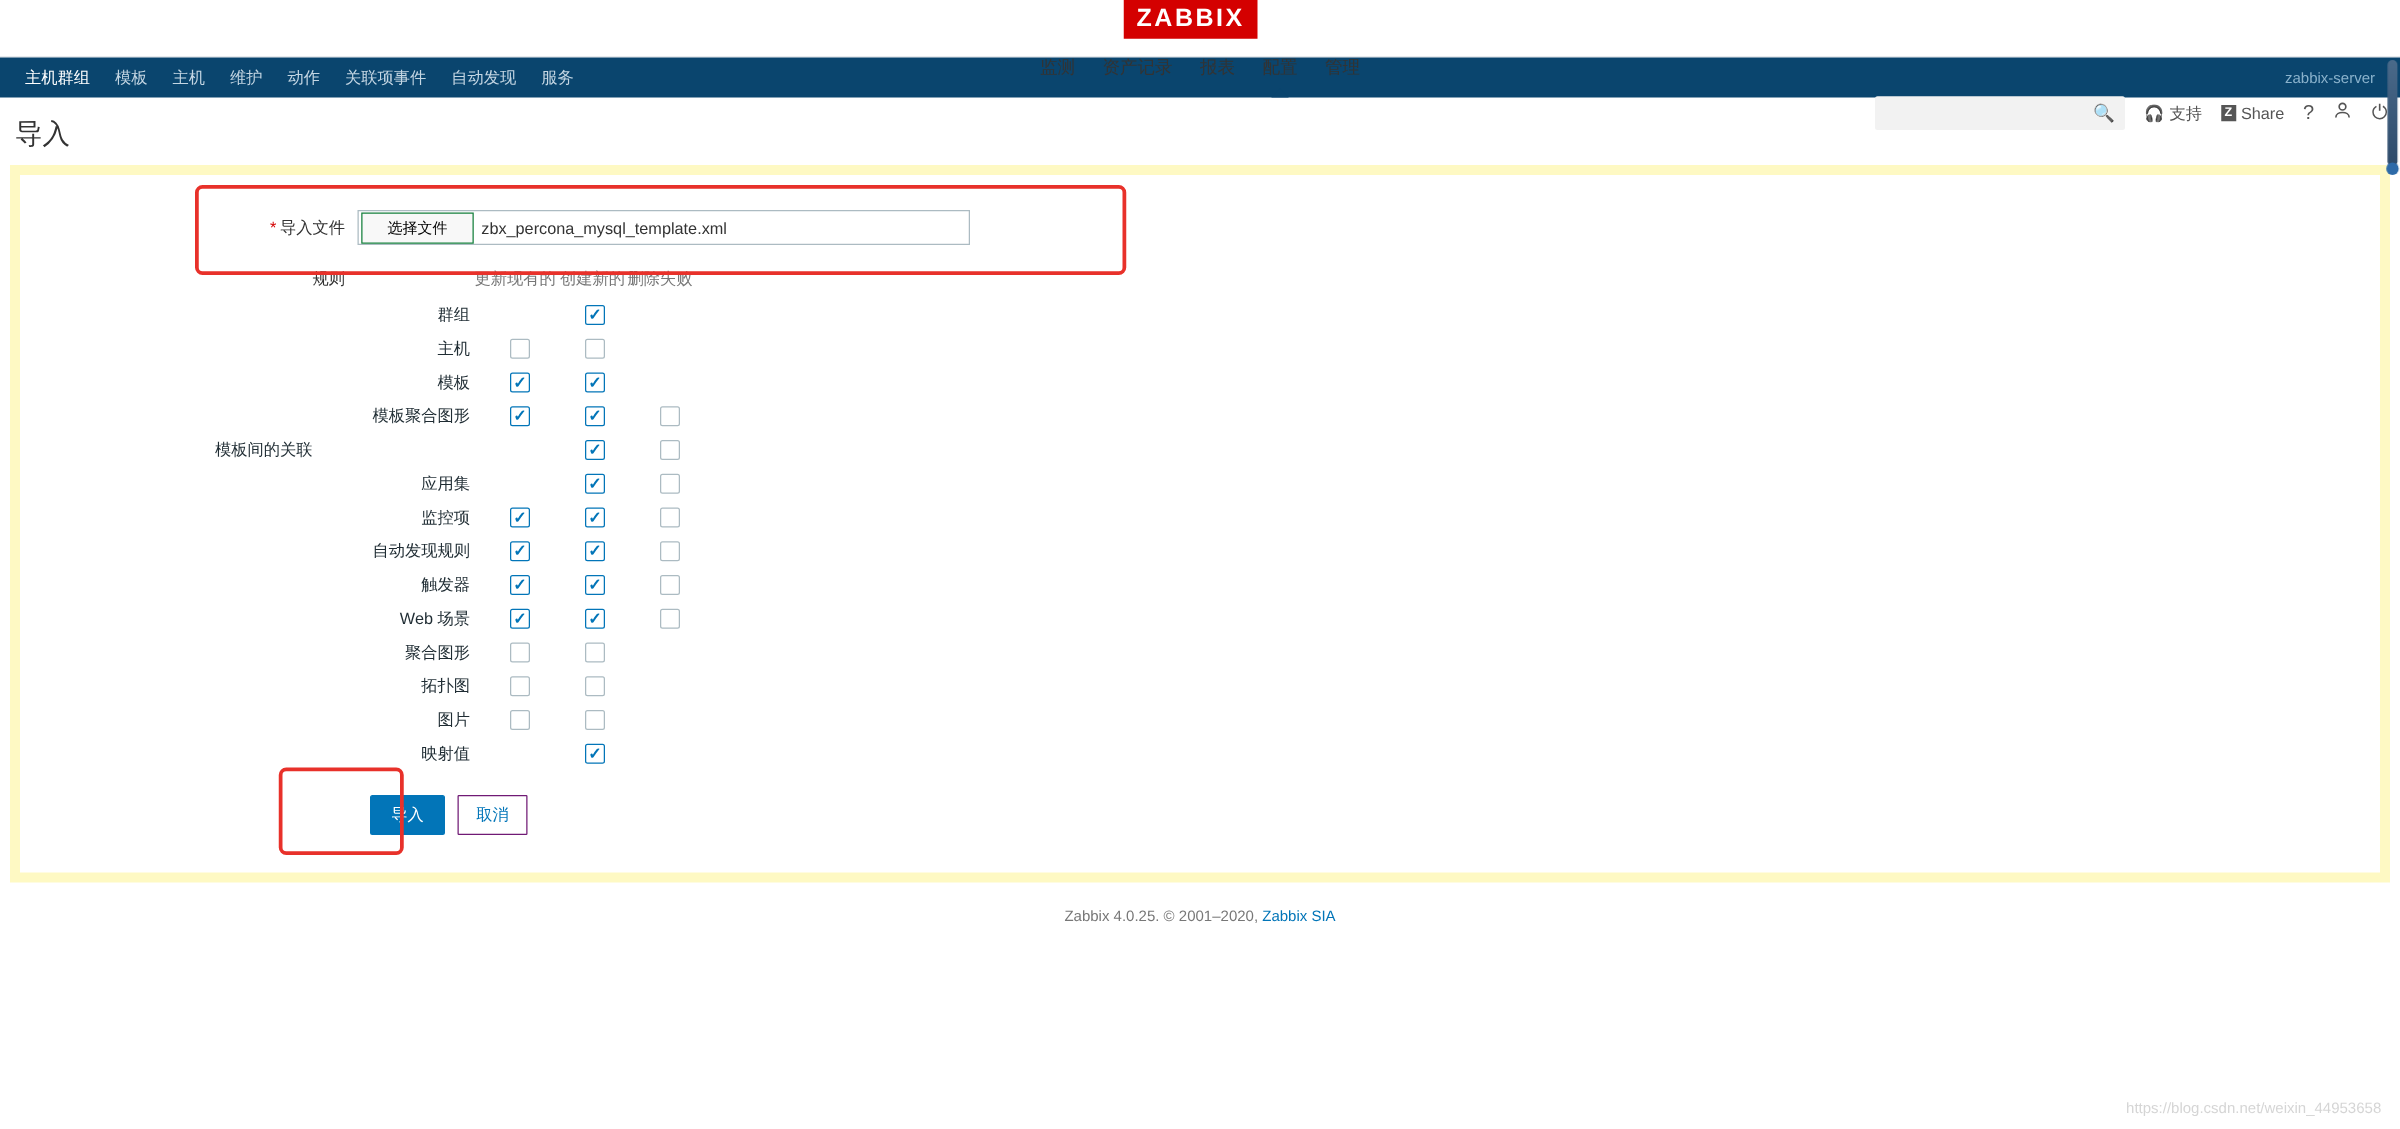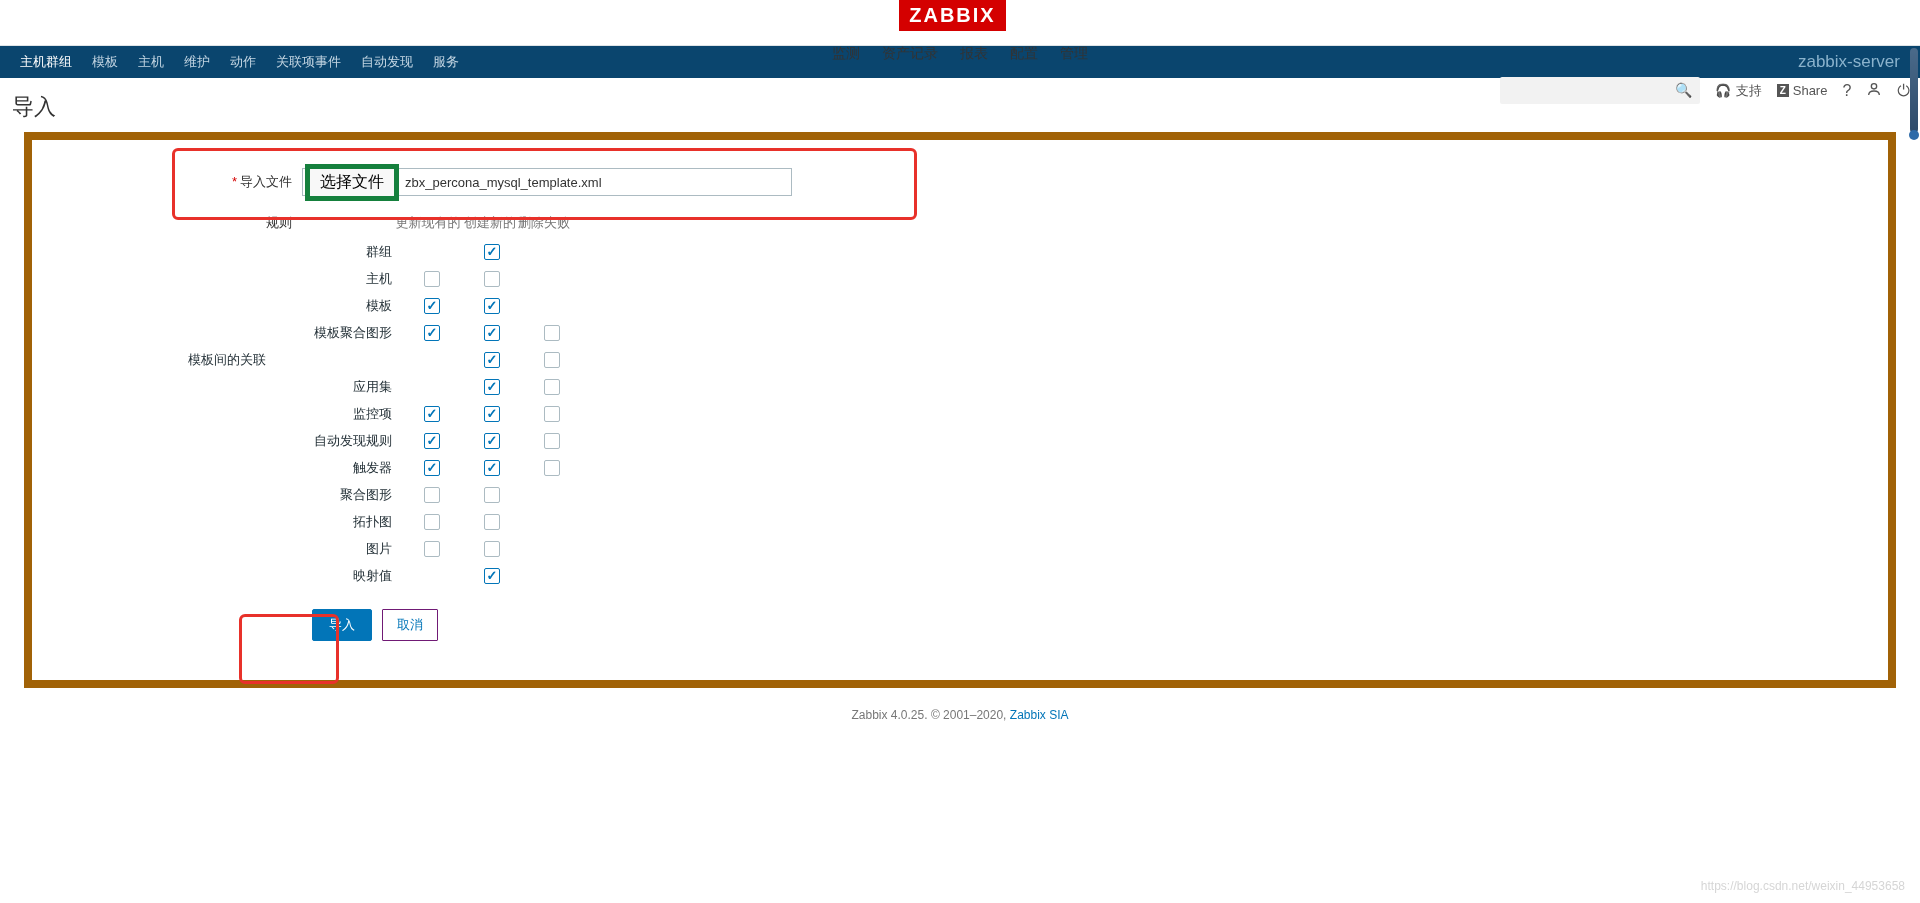--- a/index.html
+++ b/index.html
@@ -13,29 +13,29 @@
 .top-right { margin-left: auto; display: flex; align-items: center; gap: 15px; }
 .search-box { background: #f2f2f2; border: none; padding: 6px 28px 6px 10px; width: 200px; border-radius: 2px; }
 .search-wrap { position: relative; }
 .search-icon { position: absolute; right: 8px; top: 5px; color: #888; font-size: 14px; }
 .top-link { color: #555; text-decoration: none; font-size: 13px; display: flex; align-items: center; gap: 4px; }
 .icon-btn { color: #555; cursor: pointer; font-size: 16px; }
 .subnav { background: #0a456e; color: #fff; display: flex; align-items: center; height: 32px; padding: 0 10px; }
 .subnav a { color: #c4d6e3; text-decoration: none; padding: 8px 10px; font-size: 13px; }
 .subnav a.active { color: #fff; }
 .subnav a:first-child { color: #fff; }
-.server-name { margin-left: auto; color: #8ab2cc; font-size: 17px; padding-right: 10px; }
+.server-name { margin-left: auto; color: #8ab2cc; font-size: 12px; padding-right: 10px; }
 .page-title { font-size: 22px; padding: 14px 12px 10px 12px; font-weight: normal; color: #333; }
-.content-wrap { background: #a16207; padding: 8px; margin: 0 24px; }
+.content-wrap { background: #fef9c3; padding: 8px; margin: 0 8px; }
 .form-card { background: #fff; padding: 20px 30px 30px 30px; min-height: 540px; position: relative; }
 .form-row { display: flex; align-items: center; margin-bottom: 8px; }
 .label-col { width: 240px; text-align: right; padding-right: 10px; color: #333; font-size: 13px; }
 .label-col .req { color: #d40000; margin-right: 3px; }
 .file-input-wrap { display: flex; align-items: center; border: 1px solid #acbbc2; padding: 2px; width: 490px; height: 28px; }
-.file-btn { background: #f8f8f8; border: 5px solid #15803d; padding: 3px 10px; font-size: 16px; cursor: pointer; }
+.file-btn { background: #f8f8f8; border: 1px solid #15803d; padding: 3px 20px; font-size: 12px; cursor: pointer; }
 .file-name { margin-left: 6px; font-size: 13px; color: #333; }
 .rules-header { display: flex; margin-top: 18px; margin-bottom: 6px; }
 .rules-header .col-update { width: 60px; text-align: center; color: #777; font-size: 13px; }
 .rules-header .col-create { width: 60px; text-align: center; color: #777; font-size: 13px; }
 .rules-header .col-delete { width: 60px; text-align: center; color: #777; font-size: 13px; }
 .rule-row { display: flex; align-items: center; height: 27px; }
 .rule-label { width: 240px; text-align: right; padding-right: 10px; color: #1f2c33; font-size: 13px; }
 .cb-col { width: 60px; display: flex; justify-content: center; }
 .cb { width: 16px; height: 16px; border: 1px solid #acbbc2; border-radius: 2px; background: #fff; display: inline-flex; align-items: center; justify-content: center; cursor: pointer; }
 .cb.checked { background: #fff; border-color: #0275b8; }
@@ -215,20 +215,32 @@
             <span class="cb checked"></span>
           </div>
           <div class="cb-col">
             <span class="cb checked"></span>
           </div>
           <div class="cb-col">
             <span class="cb"></span>
           </div>
         </div>
         <div class="rule-row">
+          <div class="rule-label" style="width: 340px;">Web 场景</div>
+          <div class="cb-col">
+            <span class="cb checked"></span>
+          </div>
+          <div class="cb-col">
+            <span class="cb checked"></span>
+          </div>
+          <div class="cb-col">
+            <span class="cb"></span>
+          </div>
+        </div>
+        <div class="rule-row">
           <div class="rule-label" style="width: 340px;">聚合图形</div>
           <div class="cb-col">
             <span class="cb"></span>
           </div>
           <div class="cb-col">
             <span class="cb"></span>
           </div>
           <div class="cb-col"></div>
         </div>
         <div class="rule-row">

